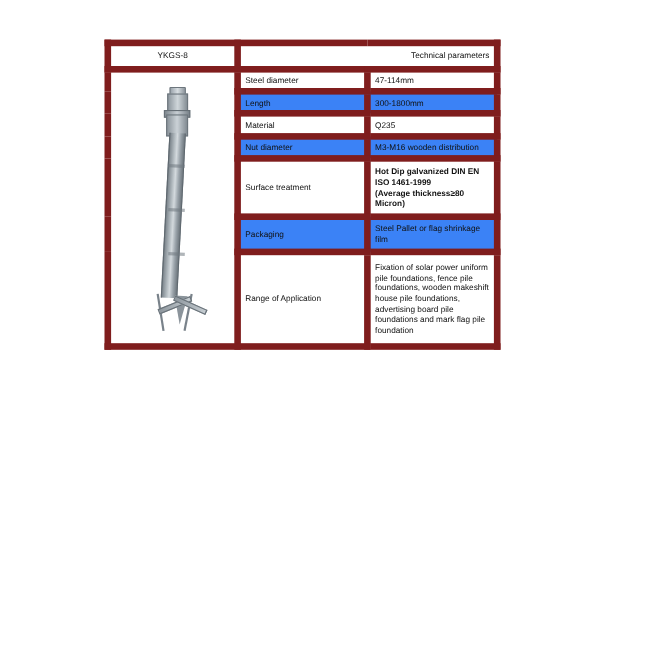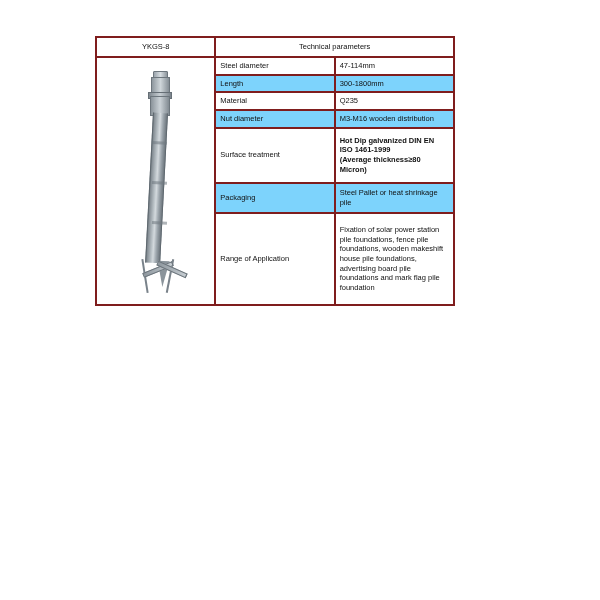--- a/index.html
+++ b/index.html
@@ -18,56 +18,56 @@
   }
   .spec-table {
     position: absolute;
     left: 95px;
     top: 36px;
     width: 360px;
     border-collapse: collapse;
     table-layout: fixed;
   }
   .spec-table td, .spec-table th {
-    border: 2px solid #7f1d1d;
+    border: 6px solid #7f1d1d;
     font-size: 7.5px;
     color: #111111;
     font-weight: normal;
     padding: 1px 4px;
     vertical-align: middle;
     line-height: 1.28;
     background: #ffffff;
   }
   .header-model {
     background: #7dd3e8;
     text-align: center;
     font-size: 8.5px;
     color: #000000;
     height: 16px;
   }
   .header-title {
     background: #7dd3e8;
-    text-align: center;
+    text-align: right;
     font-size: 8.5px;
     color: #000000;
   }
   .img-cell {
     width: 130px;
     padding: 0;
     vertical-align: top;
     background: #ffffff;
   }
   .label-cell {
     width: 78px;
   }
   .value-cell {
     width: 152px;
   }
   .row-alt td {
-    background: #7dd3fc;
+    background: #3b82f6;
   }
   .photo-wrap {
     position: relative;
     width: 100%;
     height: 244px;
     background: #ffffff;
     overflow: hidden;
   }
 
   
@@ -227,23 +227,23 @@
       </tr>
 
       <tr>
         <td class="label-cell">Surface treatment</td>
         <td class="value-cell" style="white-space: pre-line; font-weight: bold;">Hot Dip galvanized DIN EN ISO 1461-1999
 (Average thickness≥80 Micron)</td>
       </tr>
 
       <tr class="row-alt">
         <td class="label-cell">Packaging</td>
-        <td class="value-cell">Steel Pallet or heat shrinkage pile</td>
+        <td class="value-cell">Steel Pallet or flag shrinkage film</td>
       </tr>
 
       <tr>
         <td class="label-cell">Range of Application</td>
-        <td class="value-cell">Fixation of solar power station pile foundations, fence pile foundations, wooden makeshift house pile foundations, advertising board pile foundations and mark flag pile foundation</td>
+        <td class="value-cell">Fixation of solar power uniform pile foundations, fence pile foundations, wooden makeshift house pile foundations, advertising board pile foundations and mark flag pile foundation</td>
       </tr>
     </tbody>
   </table>
 
 </div>
 
 </body></html>

